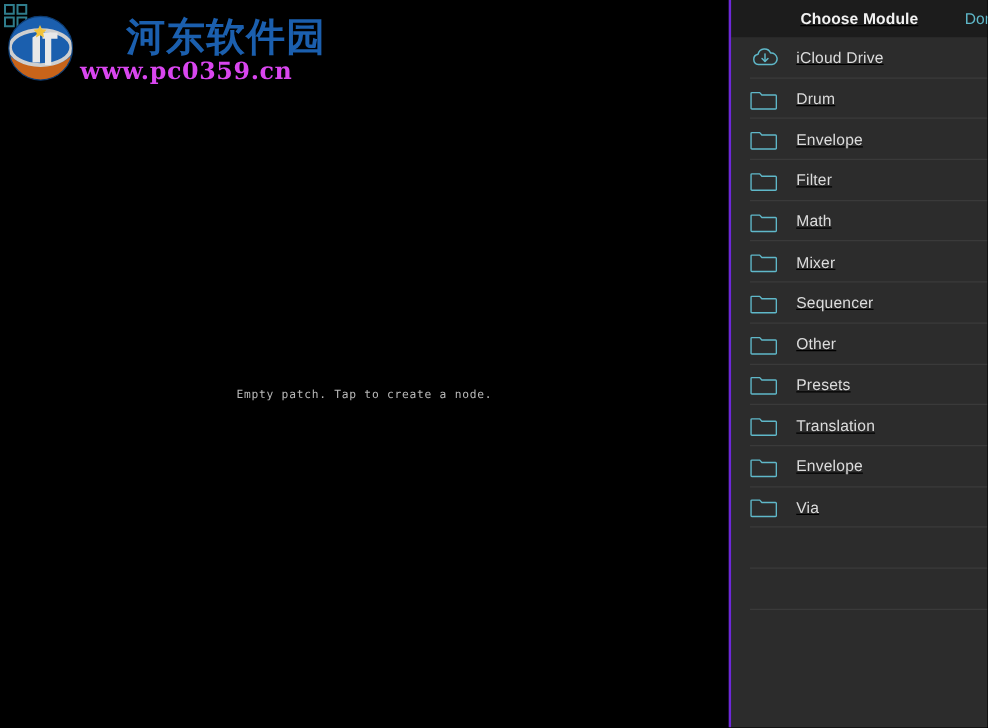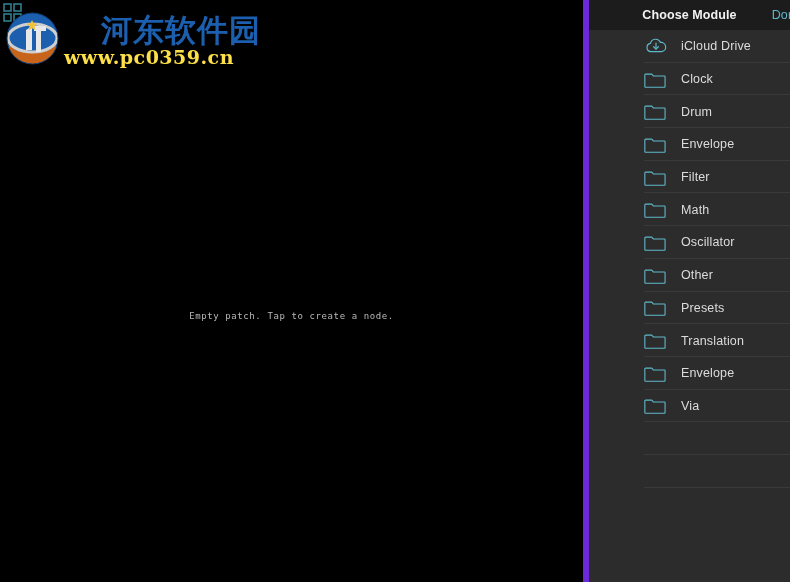--- a/index.html
+++ b/index.html
@@ -63,33 +63,34 @@
     line-height:34px;
     white-space:nowrap;
     margin-left:39px;
   }
   #wm-url-text {
     position:absolute;
     left:64px; top:47px;
     font-family:"DejaVu Serif","Liberation Serif",serif;
     font-size:19px;
     font-weight:bold;
-    color:#fde047;
+    color:#d946ef;
     letter-spacing:0.5px;
     line-height:21px;
     white-space:nowrap;
   }
 
   
   #module-panel {
     position:absolute;
     right:0; top:0;
     width:207px; height:582px;
     background:#2c2c2c;
-    border-left:6px solid #6d28d9;
+    border-left:2px solid #6d28d9;
+    text-decoration:underline;
   }
   #panel-header {
     position:relative;
     height:30px;
     background:#1c1c1c;
     display:flex;
     align-items:center;
     justify-content:center;
   }
   #panel-title {
@@ -108,21 +109,20 @@
     letter-spacing:0.1px;
     white-space:nowrap;
     cursor:pointer;
   }
 
   #module-list {
     position:relative;
     height:552px;
     background:#2c2c2c;
     overflow:hidden;
-    padding-left:40px;
   }
   .module-row {
     position:relative;
     height:32.7px;
     display:flex;
     align-items:center;
     padding-left:15px;
     cursor:pointer;
   }
   .module-row::after {
@@ -204,28 +204,20 @@
             </svg>
           </span>
           <span class="row-label">iCloud Drive</span>
         </div>
         <div class="module-row">
           <span class="row-icon">
             <svg viewBox="0 0 26 22" width="22" height="19">
               <path d="M1.8 4.6 h7.4 l2.0 2.3 h12.9 a0.8 0.8 0 0 1 0.8 0.8 v11.6 a0.8 0.8 0 0 1 -0.8 0.8 h-22.3 a0.8 0.8 0 0 1 -0.8 -0.8 v-13.9 a0.8 0.8 0 0 1 0.8 -0.8 z" fill="none" stroke="#5fb8c9" stroke-width="1.3" stroke-linejoin="round"></path>
             </svg>
           </span>
-          <span class="row-label">Clock</span>
-        </div>
-        <div class="module-row">
-          <span class="row-icon">
-            <svg viewBox="0 0 26 22" width="22" height="19">
-              <path d="M1.8 4.6 h7.4 l2.0 2.3 h12.9 a0.8 0.8 0 0 1 0.8 0.8 v11.6 a0.8 0.8 0 0 1 -0.8 0.8 h-22.3 a0.8 0.8 0 0 1 -0.8 -0.8 v-13.9 a0.8 0.8 0 0 1 0.8 -0.8 z" fill="none" stroke="#5fb8c9" stroke-width="1.3" stroke-linejoin="round"></path>
-            </svg>
-          </span>
           <span class="row-label">Drum</span>
         </div>
         <div class="module-row">
           <span class="row-icon">
             <svg viewBox="0 0 26 22" width="22" height="19">
               <path d="M1.8 4.6 h7.4 l2.0 2.3 h12.9 a0.8 0.8 0 0 1 0.8 0.8 v11.6 a0.8 0.8 0 0 1 -0.8 0.8 h-22.3 a0.8 0.8 0 0 1 -0.8 -0.8 v-13.9 a0.8 0.8 0 0 1 0.8 -0.8 z" fill="none" stroke="#5fb8c9" stroke-width="1.3" stroke-linejoin="round"></path>
             </svg>
           </span>
           <span class="row-label">Envelope</span>
         </div>
@@ -244,21 +236,29 @@
             </svg>
           </span>
           <span class="row-label">Math</span>
         </div>
         <div class="module-row">
           <span class="row-icon">
             <svg viewBox="0 0 26 22" width="22" height="19">
               <path d="M1.8 4.6 h7.4 l2.0 2.3 h12.9 a0.8 0.8 0 0 1 0.8 0.8 v11.6 a0.8 0.8 0 0 1 -0.8 0.8 h-22.3 a0.8 0.8 0 0 1 -0.8 -0.8 v-13.9 a0.8 0.8 0 0 1 0.8 -0.8 z" fill="none" stroke="#5fb8c9" stroke-width="1.3" stroke-linejoin="round"></path>
             </svg>
           </span>
-          <span class="row-label">Oscillator</span>
+          <span class="row-label">Mixer</span>
+        </div>
+        <div class="module-row">
+          <span class="row-icon">
+            <svg viewBox="0 0 26 22" width="22" height="19">
+              <path d="M1.8 4.6 h7.4 l2.0 2.3 h12.9 a0.8 0.8 0 0 1 0.8 0.8 v11.6 a0.8 0.8 0 0 1 -0.8 0.8 h-22.3 a0.8 0.8 0 0 1 -0.8 -0.8 v-13.9 a0.8 0.8 0 0 1 0.8 -0.8 z" fill="none" stroke="#5fb8c9" stroke-width="1.3" stroke-linejoin="round"></path>
+            </svg>
+          </span>
+          <span class="row-label">Sequencer</span>
         </div>
         <div class="module-row">
           <span class="row-icon">
             <svg viewBox="0 0 26 22" width="22" height="19">
               <path d="M1.8 4.6 h7.4 l2.0 2.3 h12.9 a0.8 0.8 0 0 1 0.8 0.8 v11.6 a0.8 0.8 0 0 1 -0.8 0.8 h-22.3 a0.8 0.8 0 0 1 -0.8 -0.8 v-13.9 a0.8 0.8 0 0 1 0.8 -0.8 z" fill="none" stroke="#5fb8c9" stroke-width="1.3" stroke-linejoin="round"></path>
             </svg>
           </span>
           <span class="row-label">Other</span>
         </div>
         <div class="module-row">

